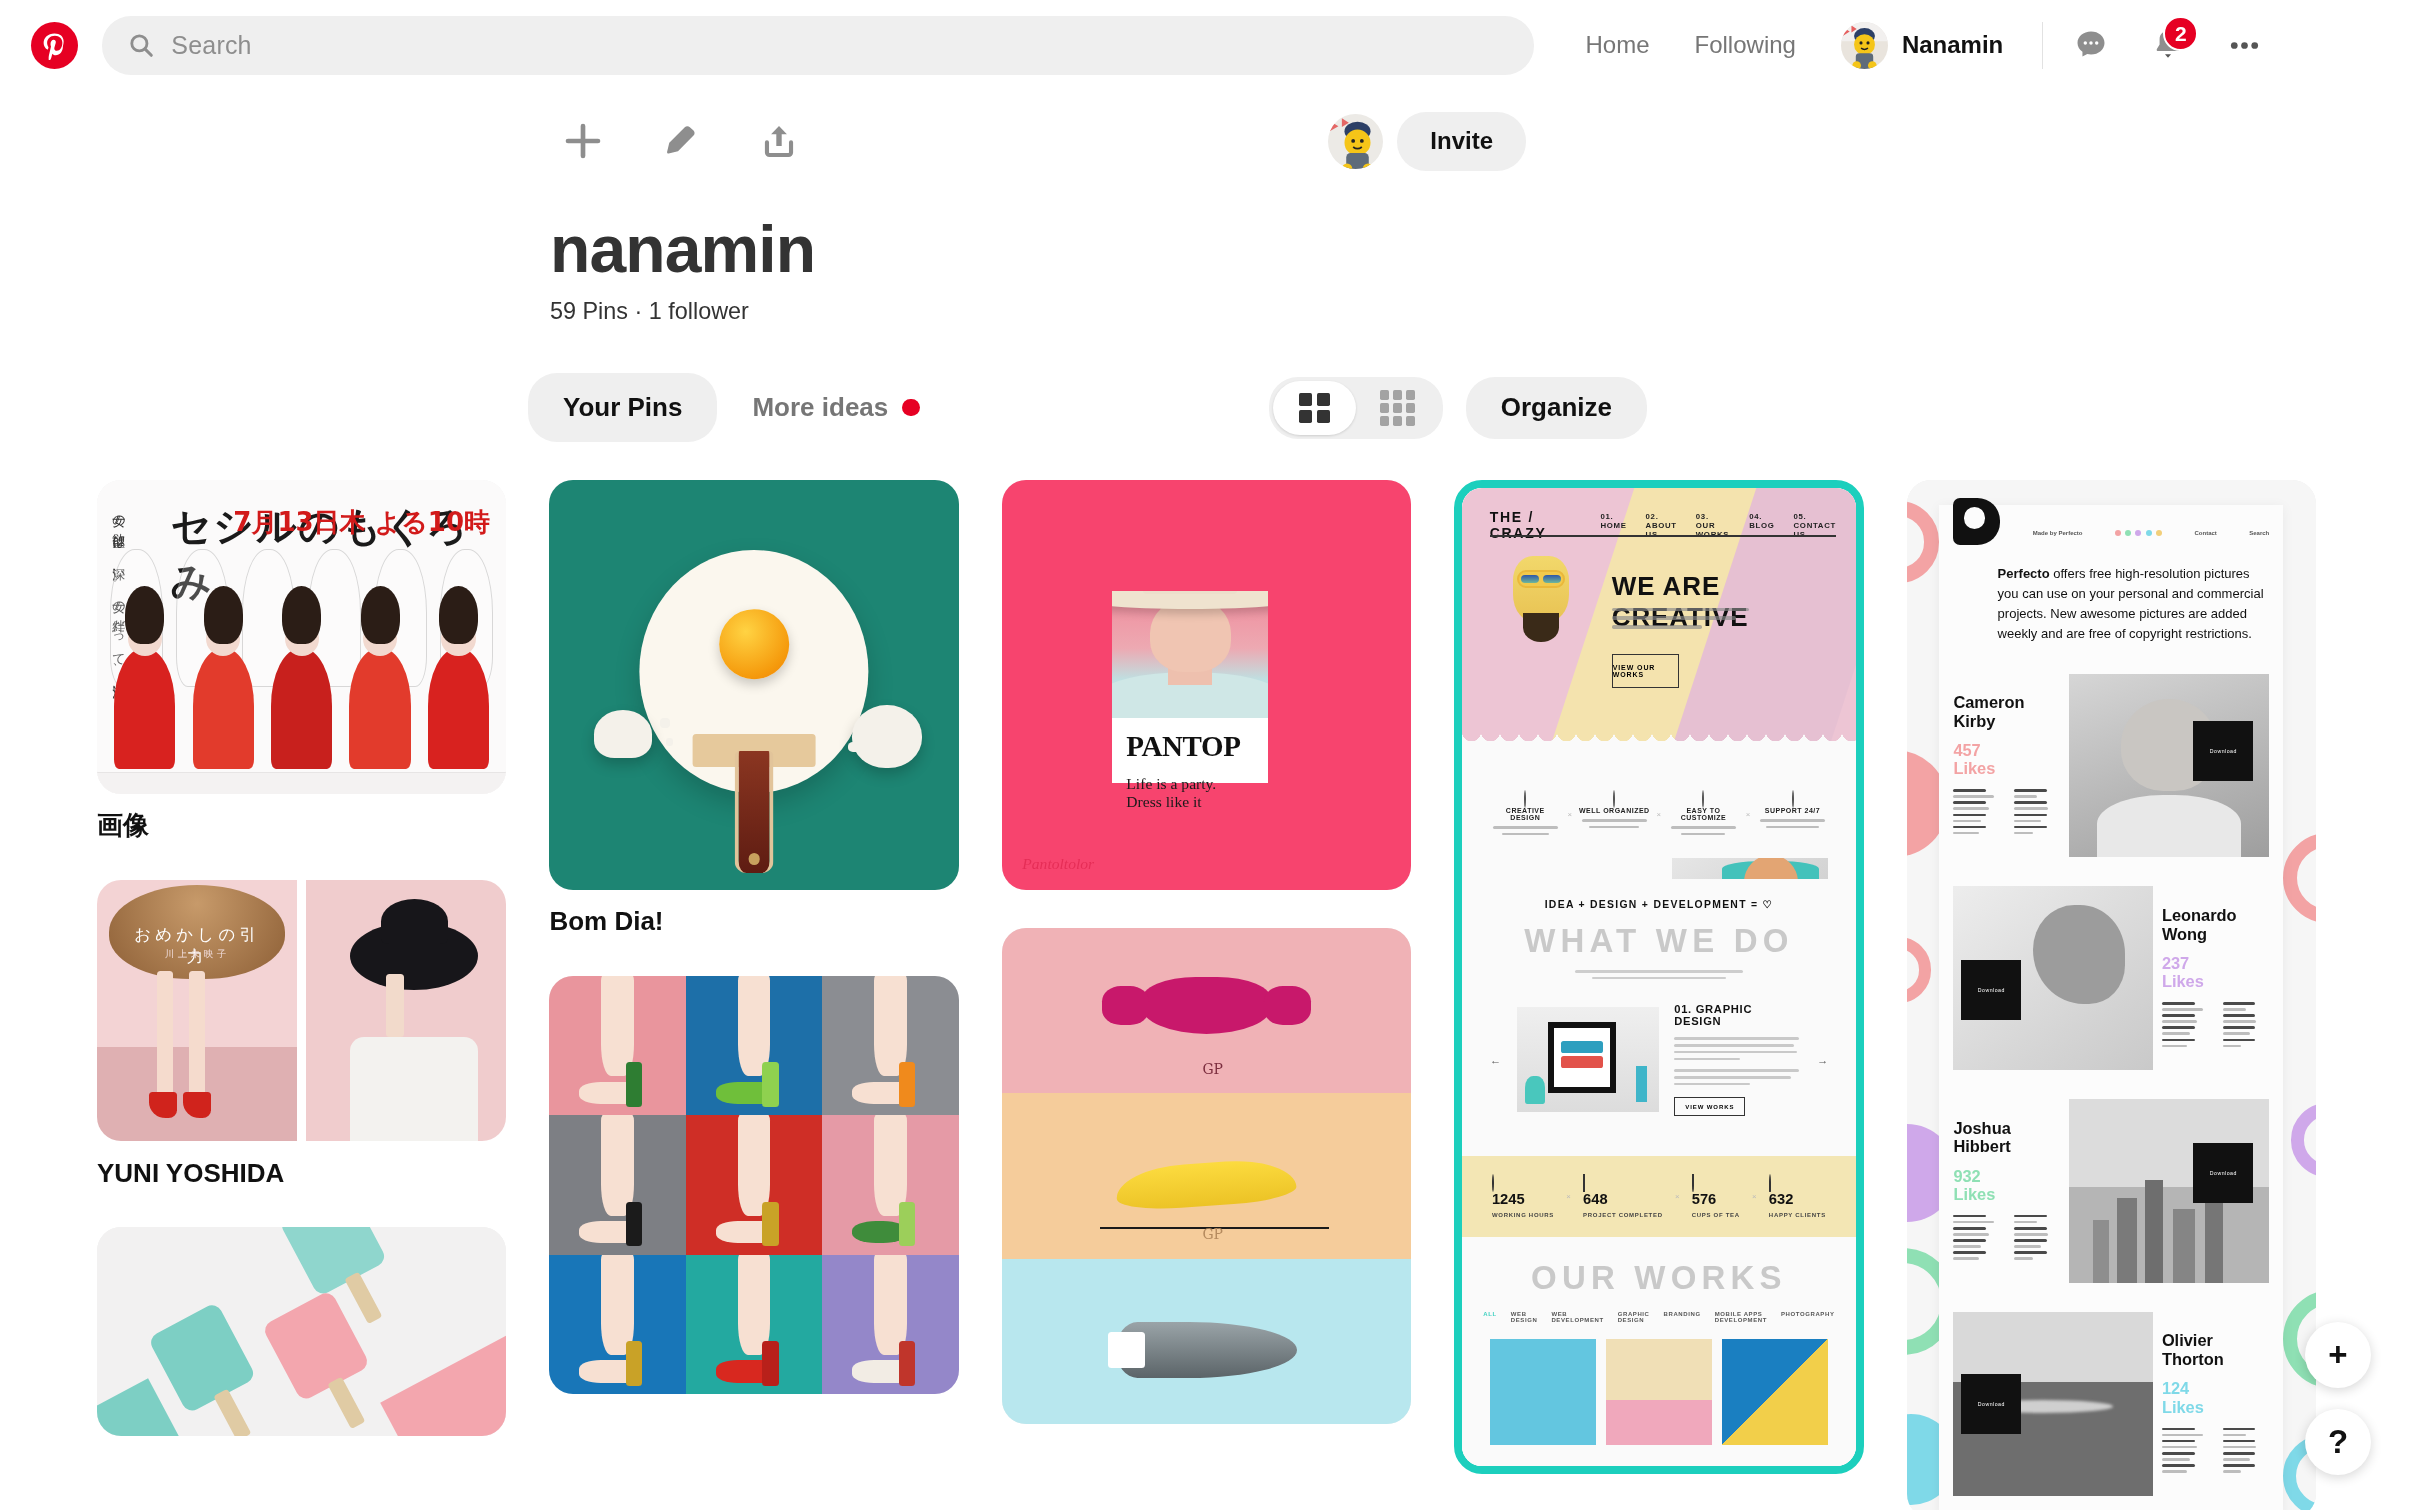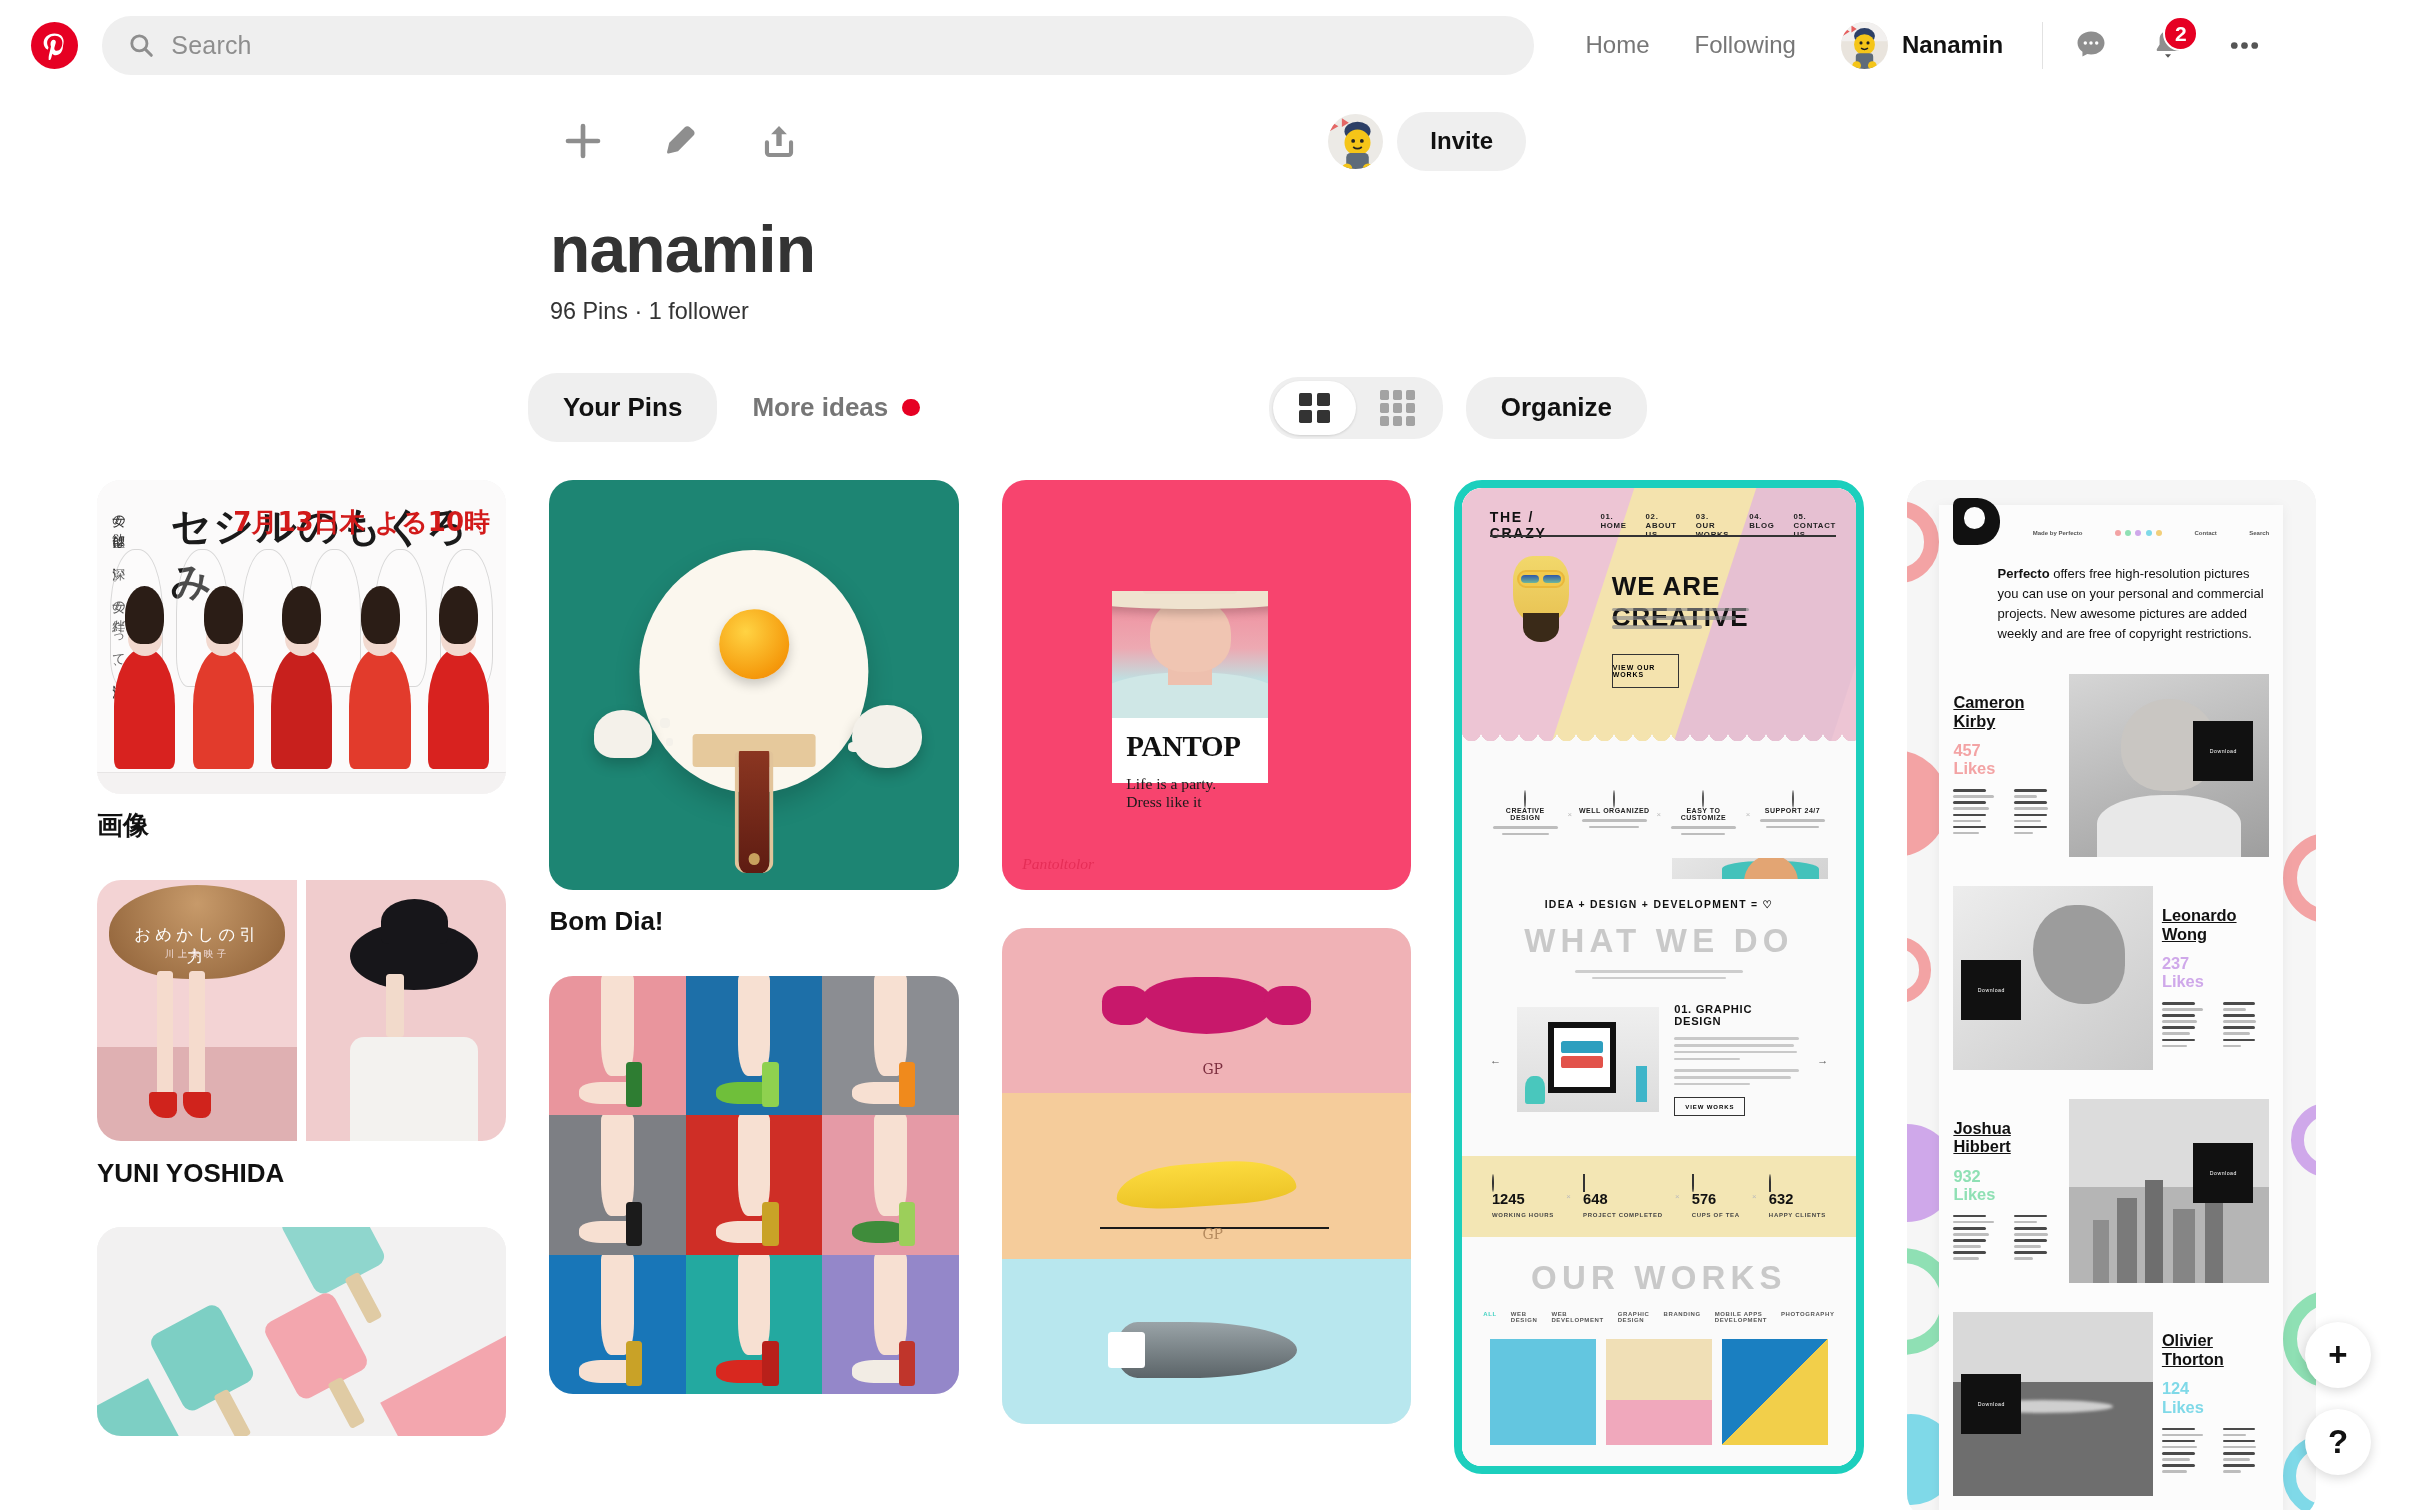--- a/index.html
+++ b/index.html
@@ -339,21 +339,21 @@
   .perf-sheet { position:relative; margin: 6% 8% 0 8%; background:#fcfcfc; padding: 15.6px 14px 22.5px 14px; box-shadow: 0 1.7px 12px rgba(0,0,0,.06); z-index:2;}
   .perf-topbar { display:flex; align-items:center; justify-content:space-between; font-size:6px; color:#555; font-weight:700;}
   .perf-logo { width:47px; height:47px; background:#111; border-radius: 7px 48% 48% 7px; position:relative; margin-top:-22.5px;}
   .perf-logo:after{content:""; position:absolute; left:22%; top:20%; width:46%; height:46%; border-radius:50%; background:#fcfcfc;}
   .perf-dots { display:flex; gap:4.3px;}
   .perf-dots i { width:6px; height:6px; border-radius:50%; display:block;}
   .perf-intro { margin: 19px 0 0 14%; font-size:13px; line-height:1.55; color:#111; font-family:"Liberation Sans",sans-serif;}
   .perf-intro b { font-weight:800;}
   .perf-item { display:flex; align-items:center; gap:8.7px; margin-top: 29px; position:relative;}
   .perf-meta { width:34%; }
-  .perf-name { font-size:16.4px; font-weight:800; color:#111; line-height:1.15;text-decoration:underline;}
+  .perf-name { font-size:16.4px; font-weight:800; color:#111; line-height:1.15;}
   .perf-likes { font-size:16.4px; font-weight:800; margin-top:10.4px; line-height:1.1;}
   .perf-specs { display:flex; gap:14px; margin-top:12px;}
   .perf-specs div { flex:1;}
   .perf-specs i { display:block; height:2.6px; background:#bdbdbd; margin-bottom:3.5px; border-radius:1.7px;}
   .perf-specs i.lbl { background:#4a4a4a; width:70%;}
   .perf-photo { flex:1; aspect-ratio: 1/0.92; position:relative; overflow:hidden;}
   .perf-dl { position:absolute; width:30%; aspect-ratio:1; background:#111; display:flex; align-items:center; justify-content:center; color:#fff; font-size:5.2px; letter-spacing:0.5px;}
 
   
   .ph-portrait { position:absolute; inset:0; background: linear-gradient(160deg,#d6d6d6,#9e9e9e);}
@@ -527,21 +527,21 @@
         <circle cx="22" cy="63" r="6" fill="#f5c518"></circle>
           <circle cx="46" cy="63" r="6" fill="#f5c518"></circle>
       </svg>
     </span>
     <span class="invite-btn">Invite</span>
   </div>
 </div>
 
 <div class="profile">
   <h1>nanamin</h1>
-  <div class="meta">96 Pins · 1 follower</div>
+  <div class="meta">59 Pins · 1 follower</div>
 </div>
 
 <div class="tabs-row">
   <div class="tabs">
     <span class="tab active">
       <span>Your Pins</span>
     </span>
     <span class="tab">
       <span>More ideas</span>
       <i class="red-dot"></i>

